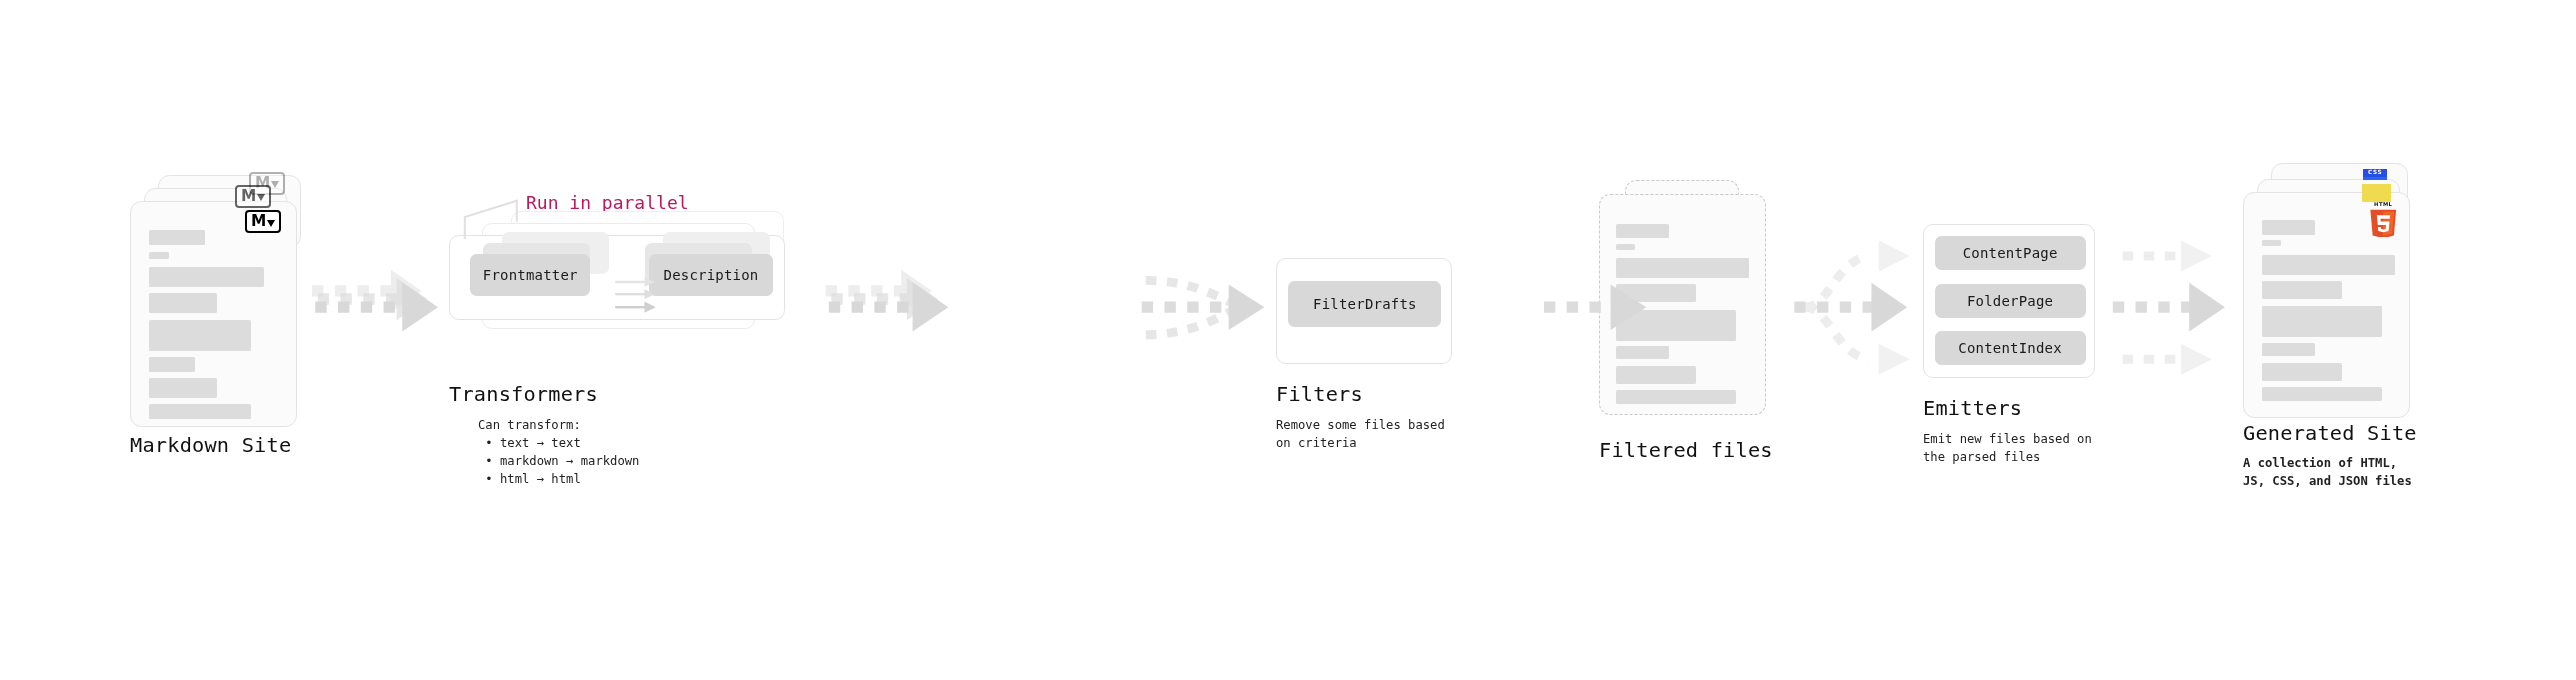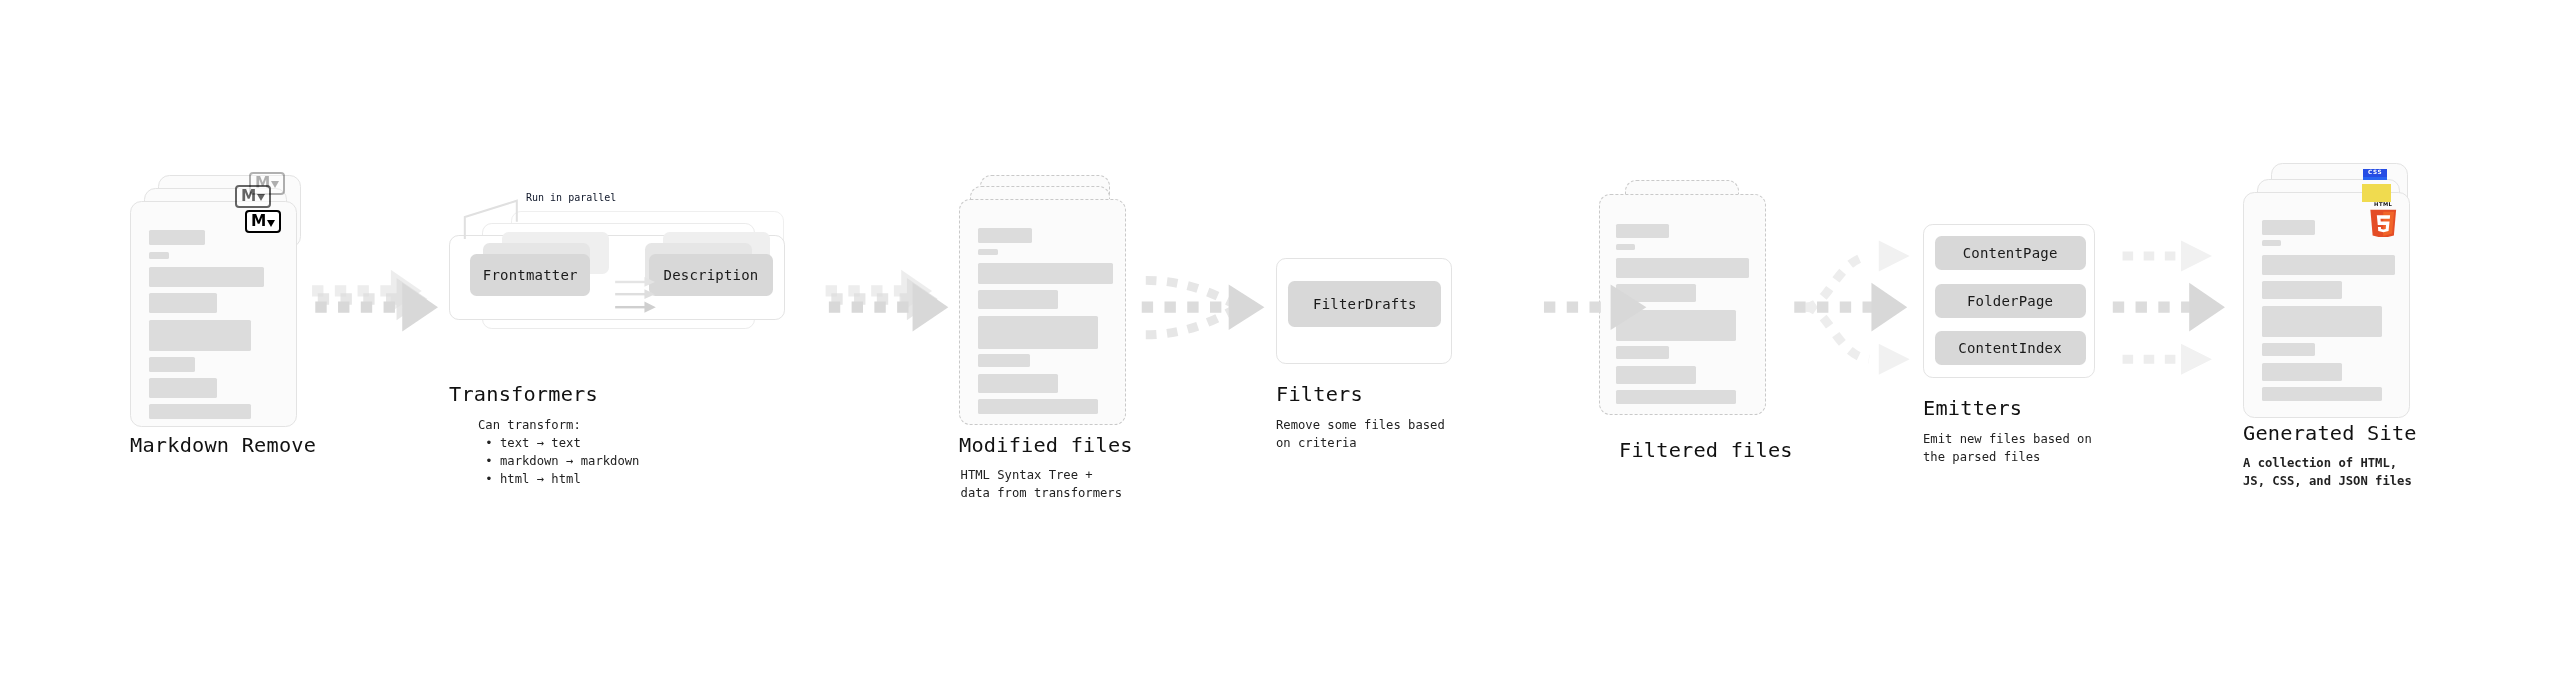--- a/index.html
+++ b/index.html
@@ -147,22 +147,22 @@
   }
   .subtitle {
     position: absolute;
     font-size: 12.2px;
     line-height: 18px;
     color: #222;
     white-space: pre;
   }
   .ghost-label {
     position: absolute;
-    font-size: 10px;
-    color: #0f172a;
+    font-size: 18px;
+    color: #be185d;
     white-space: nowrap;
   }
 
   
   #arrows {
     position: absolute;
     left: 0; top: 0;
     width: 2576px; height: 681px;
     pointer-events: none;
     z-index: 3;
@@ -275,21 +275,21 @@
       </div>
       <div class="md-badge" style="left:105px; top:9.8px; opacity:0.60;">
         <span class="m">M</span>
           <span class="arrow-dn"></span>
       </div>
       <div class="md-badge" style="left:115px; top:35px;">
         <span class="m">M</span>
           <span class="arrow-dn"></span>
       </div>
     </div>
-    <div class="title" style="left:0px; top:258px;">Markdown Remove</div>
+    <div class="title" style="left:0px; top:258px;">Markdown Site</div>
   </div>
 
   <div class="node" style="left:449px; top:195px;">
     <div class="ghost-label" style="left:77px; top:-3.3px;">Run in parallel</div>
 
     <div class="pbox" style="left:62px; top:16.3px;  width:273px; height:106px; border-color:#efefef;"></div>
     <div class="pbox" style="left:32.5px; top:28px;  width:273px; height:106px; border-color:#ebebeb;"></div>
     <div class="pbox" style="left:0px;  top:40px;  width:336px; height:85px; border-color:#e3e3e3;">
       <div class="chip ghost2" style="left:52px;  top:-4.1px;  width:107px; height:42px;">Frontmatter</div>
       <div class="chip ghost1" style="left:32.5px;  top:6.5px;   width:107px; height:42px;">Frontmatter</div>
@@ -300,39 +300,20 @@
       <div class="chip" style="left:199px; top:18px; width:124px; height:42px;">Description</div>
     </div>
 
     <div class="title" style="left:0px; top:187px;">Transformers</div>
     <div class="subtitle" style="left:0px; top:221px;margin-left:29px;">Can transform:
  • text → text
  • markdown → markdown
  • html → html</div>
   </div>
 
-  <div class="node" style="left:959px; top:175px;">
-    <div class="card-stack" style="width:171px; height:252px;">
-      <div class="sheet dashed" style="left:21px; top:0px;  width:130px; height:73px;"></div>
-      <div class="sheet dashed" style="left:10.6px; top:11.4px; width:140px; height:73px;"></div>
-      <div class="sheet dashed" style="left:0px;  top:24.4px; width:167px; height:226px;">
-        <div class="skel" style="left:18px; top:28px; width:54px;  height:14.6px;"></div>
-        <div class="skel" style="left:18px; top:49px; width:19.5px;  height:5.7px;"></div>
-        <div class="skel" style="left:18px; top:63px; width:135px; height:20.3px;"></div>
-        <div class="skel" style="left:18px; top:90px;width:80px;  height:18.7px;"></div>
-        <div class="skel" style="left:18px; top:116px;width:120px; height:32.5px;"></div>
-        <div class="skel" style="left:18px; top:154px;width:52px;  height:13px;"></div>
-        <div class="skel" style="left:18px; top:174px;width:80px;  height:18.7px;"></div>
-        <div class="skel" style="left:18px; top:199px;width:120px; height:14.6px;"></div>
-      </div>
-    </div>
-    <div class="title" style="left:0px; top:258px;">Modified files</div>
-    <div class="subtitle" style="left:1.6px; top:291px;">HTML Syntax Tree +
-data from transformers</div>
-  </div>
 
   <div class="node" style="left:1276px; top:258px;">
     <div class="pbox" style="left:0px; top:0px; width:176px; height:106px;">
       <div class="chip" style="left:11.4px; top:22px; width:153px; height:46px;text-align:right;">FilterDrafts</div>
     </div>
     <div class="title" style="left:0px; top:124px;">Filters</div>
     <div class="subtitle" style="left:0px; top:158px;">Remove some files based
 on criteria</div>
   </div>
 
@@ -343,21 +324,21 @@
         <div class="skel" style="left:16.3px; top:29px; width:53px;  height:14px;"></div>
         <div class="skel" style="left:16.3px; top:49px; width:18.7px;  height:5.7px;"></div>
         <div class="skel" style="left:16.3px; top:63px; width:133px; height:19.5px;"></div>
         <div class="skel" style="left:16.3px; top:89px;width:80px;  height:18px;"></div>
         <div class="skel" style="left:16.3px; top:115px;width:120px; height:31px;"></div>
         <div class="skel" style="left:16.3px; top:151px;width:53px;  height:13px;"></div>
         <div class="skel" style="left:16.3px; top:171px;width:80px;  height:18px;"></div>
         <div class="skel" style="left:16.3px; top:195px;width:120px; height:14px;"></div>
       </div>
     </div>
-    <div class="title" style="left:0px; top:258px;margin-left:20px;">Filtered files</div>
+    <div class="title" style="left:0px; top:258px;">Filtered files</div>
   </div>
 
   <div class="node" style="left:1923px; top:224px;">
     <div class="pbox" style="left:0px; top:0px; width:172px; height:154px;">
       <div class="chip" style="left:10.6px; top:11.4px;  width:151px; height:34px;">ContentPage</div>
       <div class="chip" style="left:10.6px; top:59px;  width:151px; height:34px;">FolderPage</div>
       <div class="chip" style="left:10.6px; top:106px; width:151px; height:34px;">ContentIndex</div>
     </div>
     <div class="title" style="left:0px; top:172px;">Emitters</div>
     <div class="subtitle" style="left:0px; top:206px;">Emit new files based on

